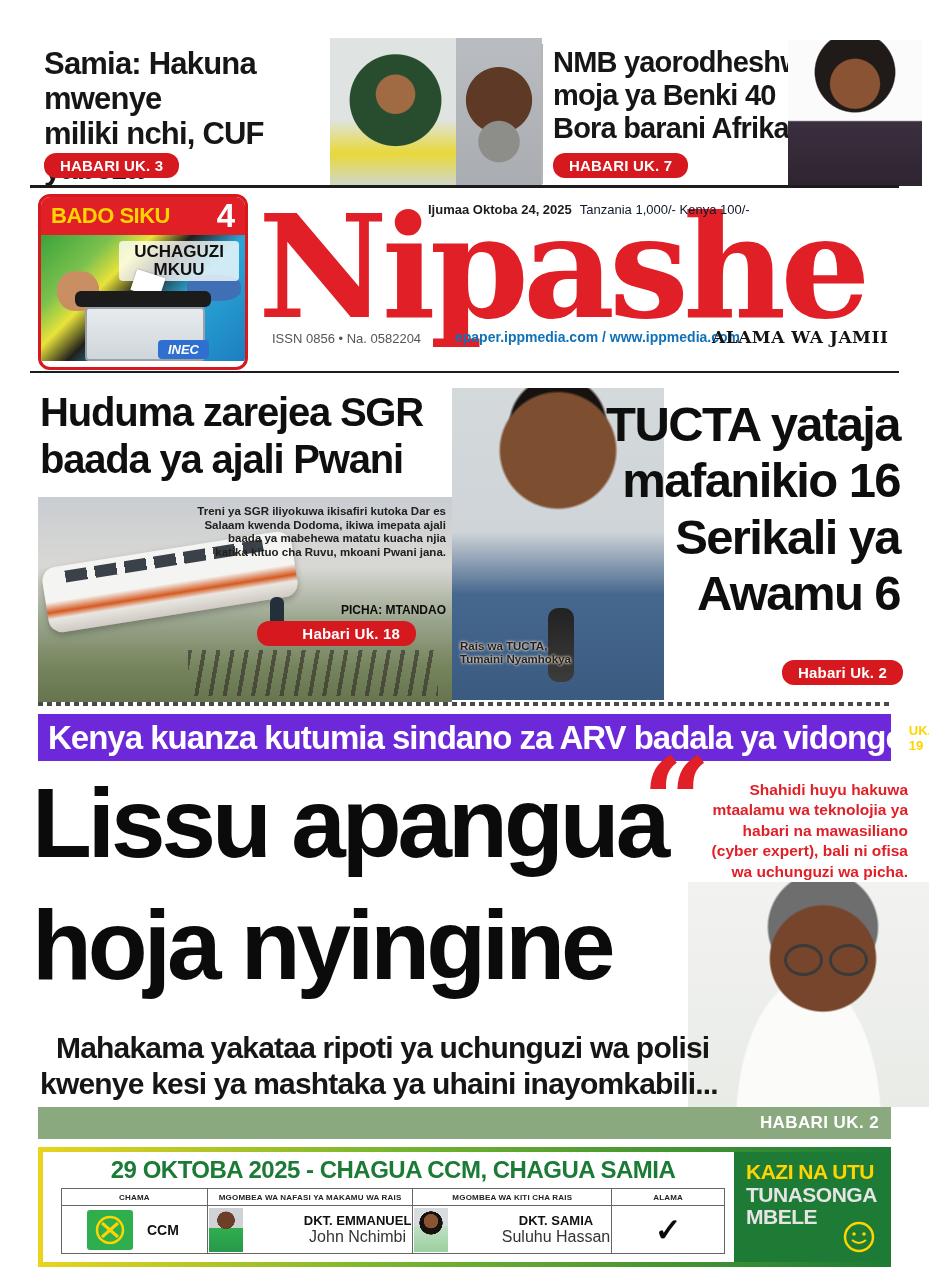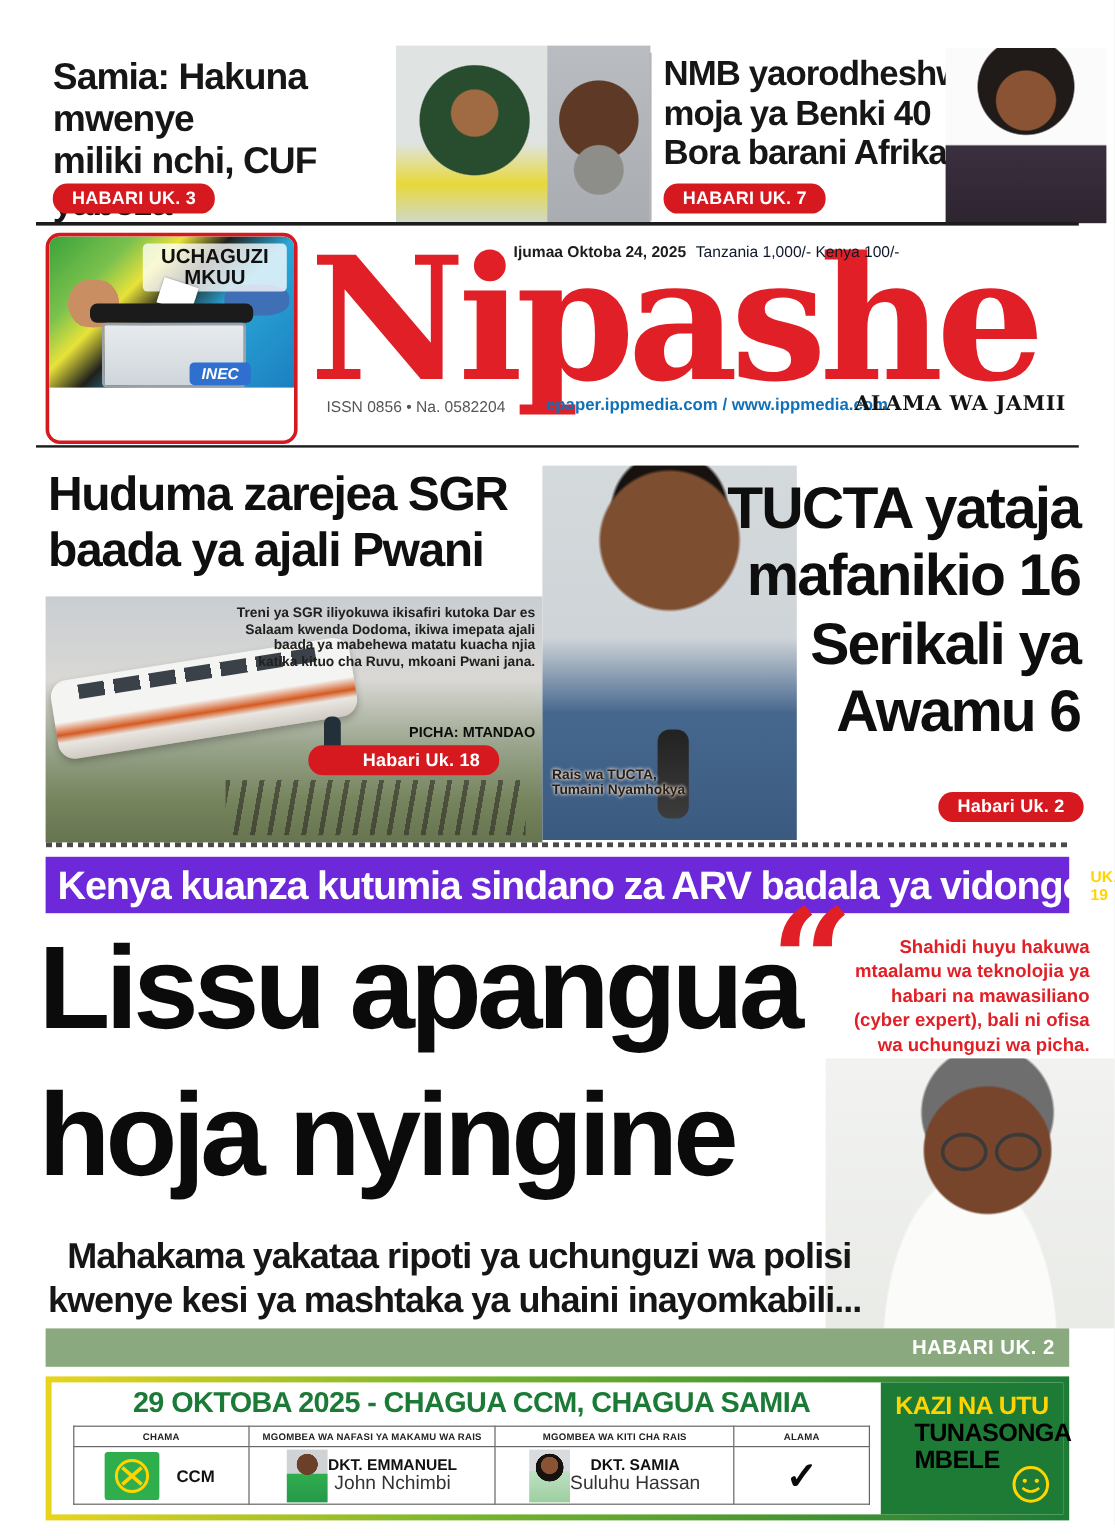--- a/index.html
+++ b/index.html
@@ -136,36 +136,36 @@
 
   
   #ccm-ad{left:38px;top:1147px;width:853px;height:120px;
     background:linear-gradient(90deg,#e9d41d 0%,#7ab62e 40%,#1d7b35 100%);padding:5px;box-sizing:border-box;}
   #ad-inner{position:relative;width:100%;height:100%;background:#fff;}
   #ad-title{position:absolute;left:0;top:4px;width:700px;text-align:center;color:#1b7a35;
     font-weight:800;font-size:24px;letter-spacing:-.5px;}
   #ad-table{position:absolute;left:18px;top:36px;width:664px;height:66px;border-collapse:collapse;}
   #ad-table th,#ad-table td{border:1px solid #666;text-align:center;vertical-align:middle;}
   #ad-table th{font-size:8px;color:#222;font-weight:bold;height:14px;letter-spacing:.2px;}
-  .cand-cell{display:flex;align-items:center;justify-content:center;}
+  .cand-cell{display:flex;align-items:center;justify-content:space-between;}
   .cand-photo{width:34px;height:44px;flex:0 0 34px;}
   #vp-photo{background:radial-gradient(circle at 50% 28%,#6b3f28 0 24%,rgba(107,63,40,0) 25%),
             linear-gradient(180deg,#cfd3d6 45%,#2fae4e 46%,#28984a 100%);}
   #pres-photo{background:radial-gradient(circle at 50% 30%,#8a5434 0 20%,rgba(138,84,52,0) 21%),
             radial-gradient(circle at 50% 34%,#15120f 0 34%,rgba(21,18,15,0) 35%),
             linear-gradient(180deg,#d9dcdf 40%,#bfe0c4 41%,#9ccf9f 100%);}
   .cand-name{font-size:13px;font-weight:800;color:#111;line-height:1.2;}
   .cand-sub{font-size:16px;font-weight:normal;color:#333;}
   #party-cell-content{display:flex;align-items:center;gap:14px;justify-content:flex-start;padding-left:24px;}
   #party-label{font-size:14px;font-weight:800;}
   #check-mark{font-size:32px;font-weight:bold;color:#0a0a0a;}
   #ad-right{position:absolute;right:0;top:0;width:152px;height:100%;background:#1d7b35;
     padding:8px 0 0 12px;box-sizing:border-box;}
   #ad-slogan1{color:#ffd400;font-weight:800;font-size:21px;letter-spacing:-.5px;}
-  #ad-slogan2,#ad-slogan3{color:#000000;font-weight:800;font-size:21px;letter-spacing:-.5px;line-height:1.05;margin-left:16px;}
+  #ad-slogan2,#ad-slogan3{color:#e5e5e5;font-weight:800;font-size:21px;letter-spacing:-.5px;line-height:1.05;}
   #ad-smiley{position:absolute;right:10px;bottom:8px;}
 </style>
 </head>
 <body>
 
 <div id="page">
 
   <div class="abs teaser-headline" id="teaser-left-headline">
     <div>Samia: Hakuna mwenye</div>
     <div>miliki nchi, CUF yabeza</div>
@@ -181,20 +181,24 @@
     <div>NMB yaorodheshwa</div>
     <div>moja ya Benki 40</div>
     <div>Bora barani Afrika</div>
   </div>
   <div class="abs photo" id="nmb-woman-photo"></div>
   <span class="abs badge" id="teaser-right-badge">HABARI UK. 7</span>
 
   <div class="abs rule" id="rule-top"></div>
 
   <div class="abs" id="countdown-box">
+    <div id="countdown-header">
+      <span id="countdown-label">BADO SIKU</span>
+      <span id="countdown-days">4</span>
+    </div>
     <div id="countdown-art">
       <div id="voter-hand"></div>
       <div id="voter-sleeve"></div>
       <div id="event-name">
         <div>UCHAGUZI</div>
         <div>MKUU</div>
       </div>
       <div id="ballot-box">
         <div id="ballot-slip"></div>
         <div id="ballot-lid"></div>

